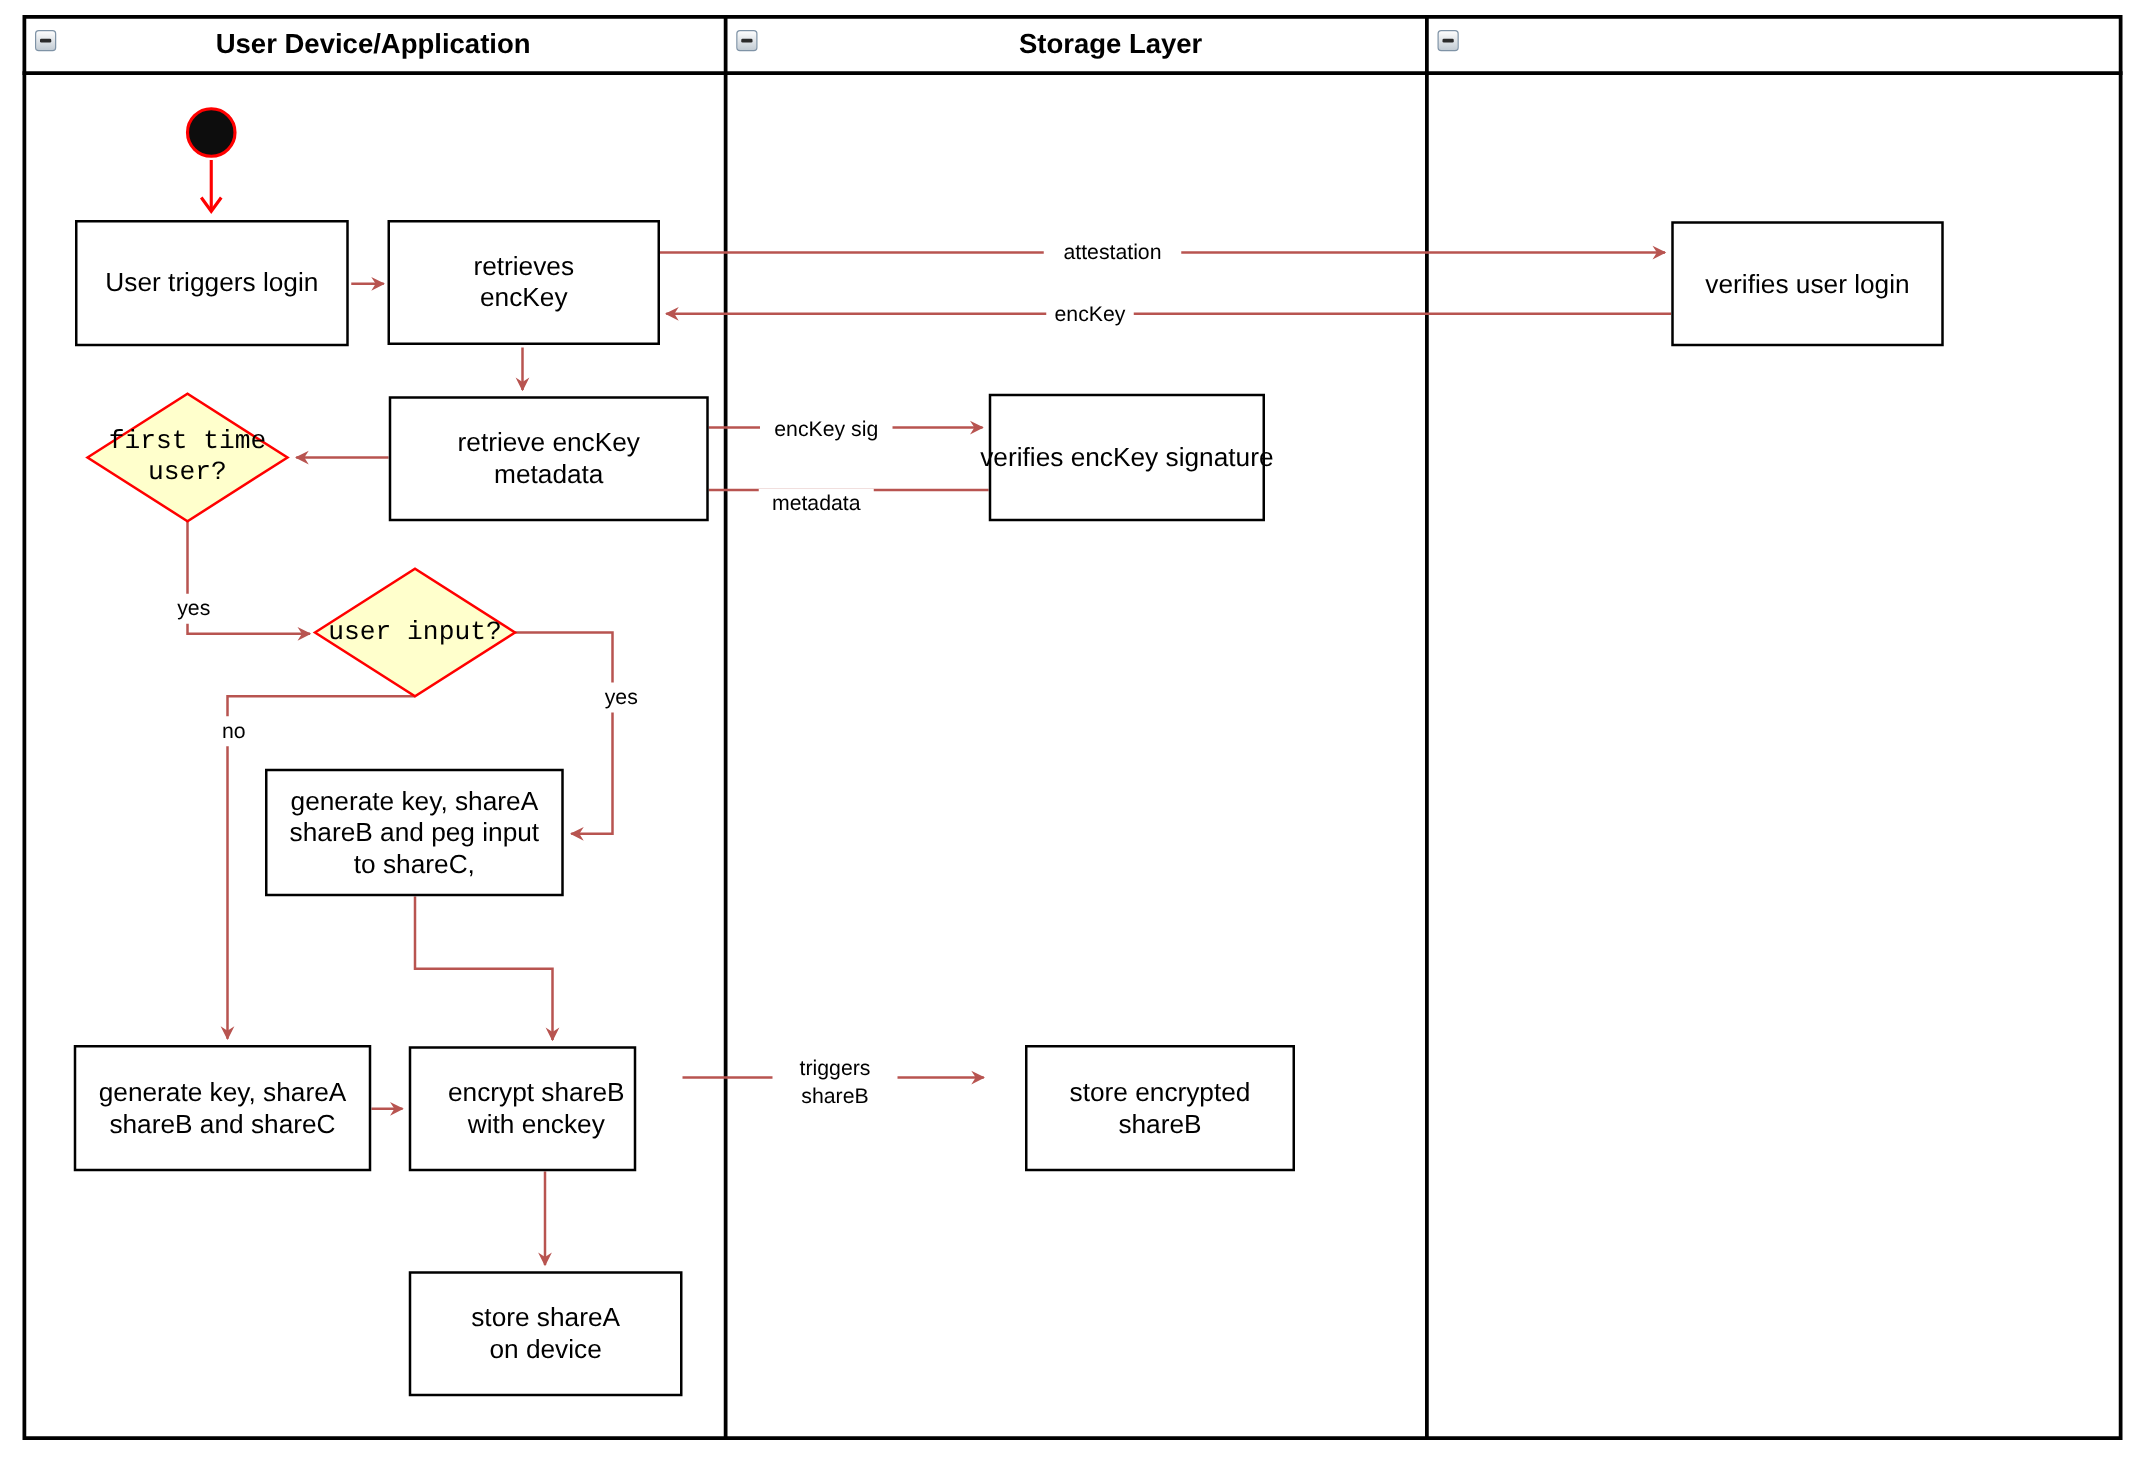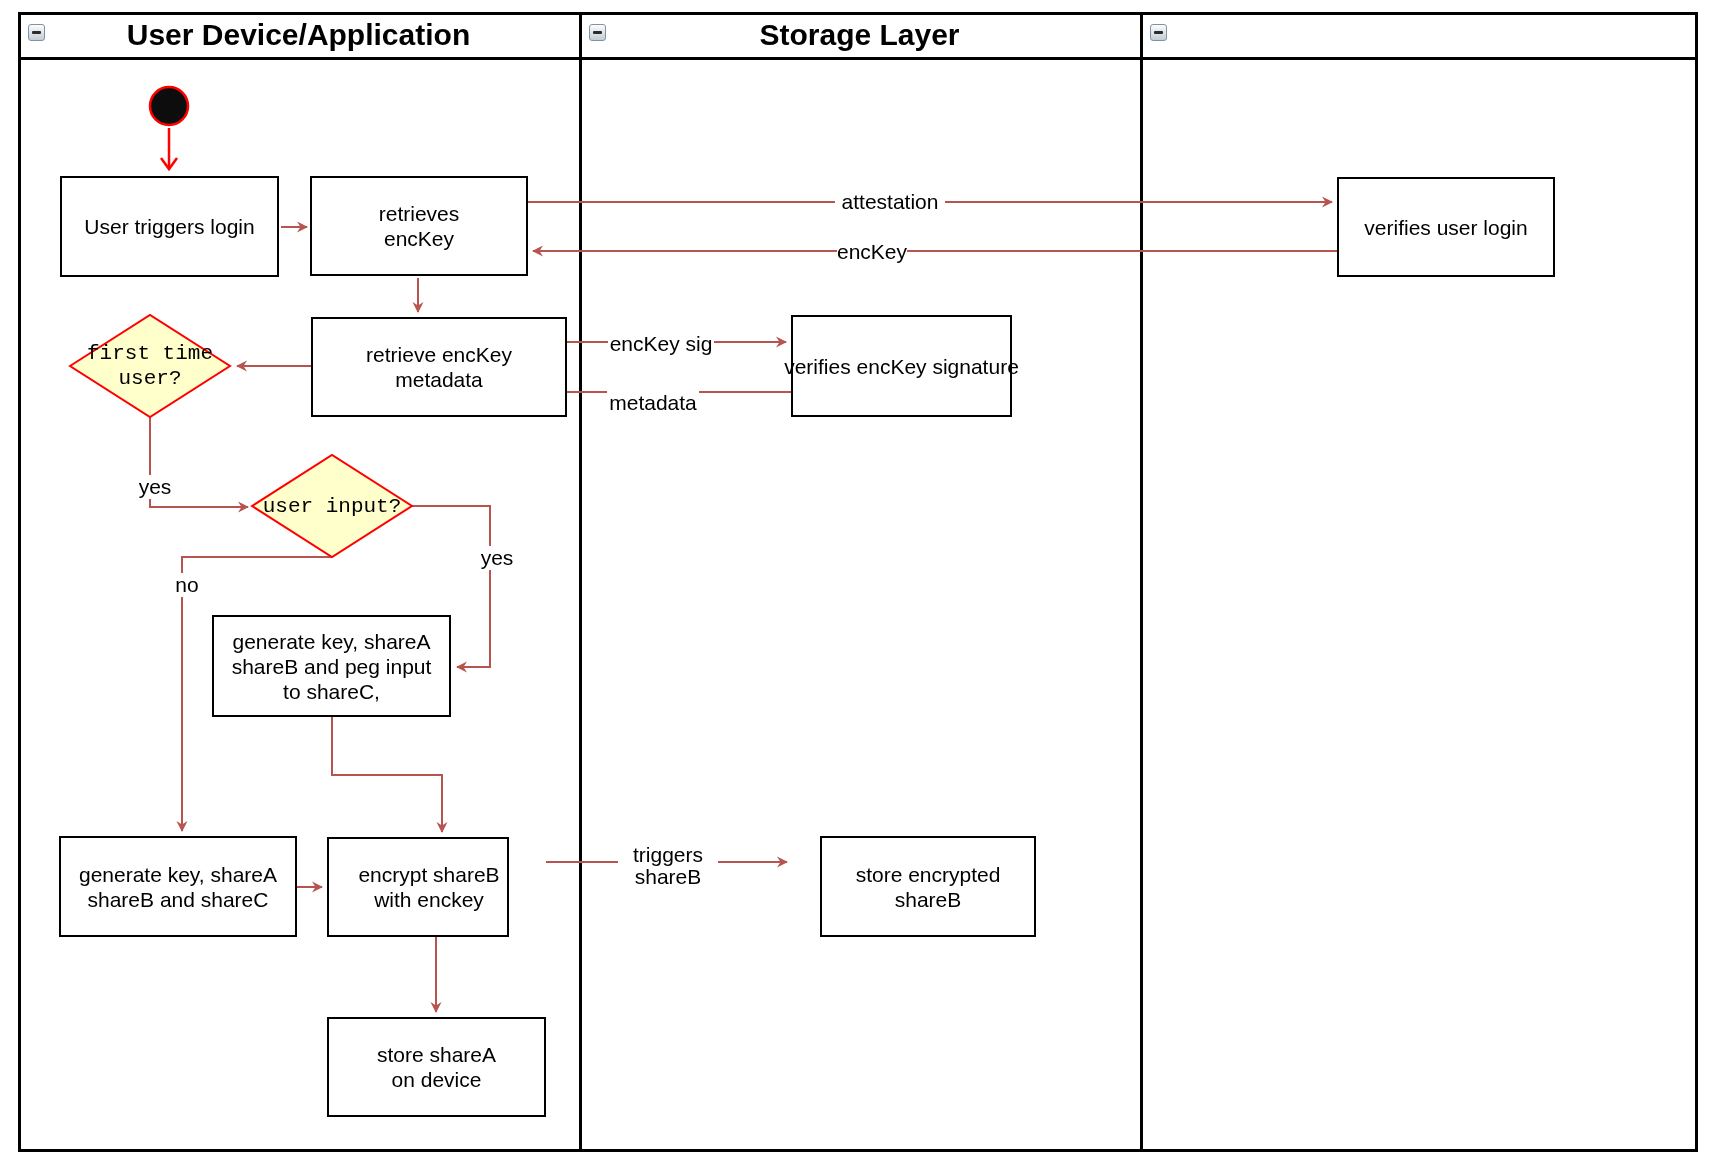--- a/index.html
+++ b/index.html
@@ -22,21 +22,21 @@
     position: absolute; left: 18px; top: 57px;
     width: 1680px; height: 3px; background: #000;
   }
   .lane-divider {
     position: absolute; top: 12px; height: 1140px;
     width: 3px; background: #000;
   }
   .lane-title {
     position: absolute; top: 12px; height: 45px;
     display: flex; align-items: center; justify-content: center;
-    font-weight: bold; font-size: 30px; z-index: 3;
+    font-weight: bold; font-size: 22px; z-index: 3;
   }
   .collapse-btn {
     position: absolute; top: 24px; width: 17px; height: 17px;
     border: 1px solid #7f93a6; border-radius: 3px;
     background: linear-gradient(#fdfdfd, #c3ccd4);
     box-sizing: border-box; z-index: 4;
     display: flex; align-items: center; justify-content: center;
     cursor: pointer;
   }
   .minus-bar { width: 9px; height: 3px; background: #2b2b2b; border-radius: 1px; }
@@ -46,42 +46,42 @@
     border: 2px solid #000; background: #ffffff;
     display: flex; align-items: center; justify-content: center;
     text-align: center; font-size: 21px; line-height: 25px;
     white-space: pre-line; z-index: 3;
   }
   .nowrap { white-space: nowrap; }
   
   .edge-label {
     position: absolute; background: #ffffff;
     display: flex; align-items: center; justify-content: center;
-    text-align: center; font-size: 21px; line-height: 22px;
+    text-align: center; font-size: 17px; line-height: 22px;
     white-space: pre-line; z-index: 3;
   }
   .decision-label {
     position: absolute; display: flex; align-items: center; justify-content: center;
     text-align: center; font-size: 21px; line-height: 25px;
     white-space: pre-line; z-index: 3; background: transparent; font-family: Liberation Mono, monospace;
   }
   svg.edges { position: absolute; left: 0; top: 0; z-index: 2; }
 </style>
 </head>
 <body>
 
 <div id="canvas">
 
   <div class="frame"></div>
   <div class="header-underline"></div>
   <div class="lane-divider" style="left:579px;"></div>
   <div class="lane-divider" style="left:1140px;"></div>
 
   <div class="lane-title" style="left:18px; width:561px;">User Device/Application</div>
-  <div class="lane-title" style="left:579px; width:561px;">Storage Layer</div>
+  <div class="lane-title" style="left:608px; width:561px;">Storage Layer</div>
 
   <div class="collapse-btn" style="left:28px;">
     <span class="minus-bar"></span>
   </div>
   <div class="collapse-btn" style="left:589px;">
     <span class="minus-bar"></span>
   </div>
   <div class="collapse-btn" style="left:1150px;">
     <span class="minus-bar"></span>
   </div>

